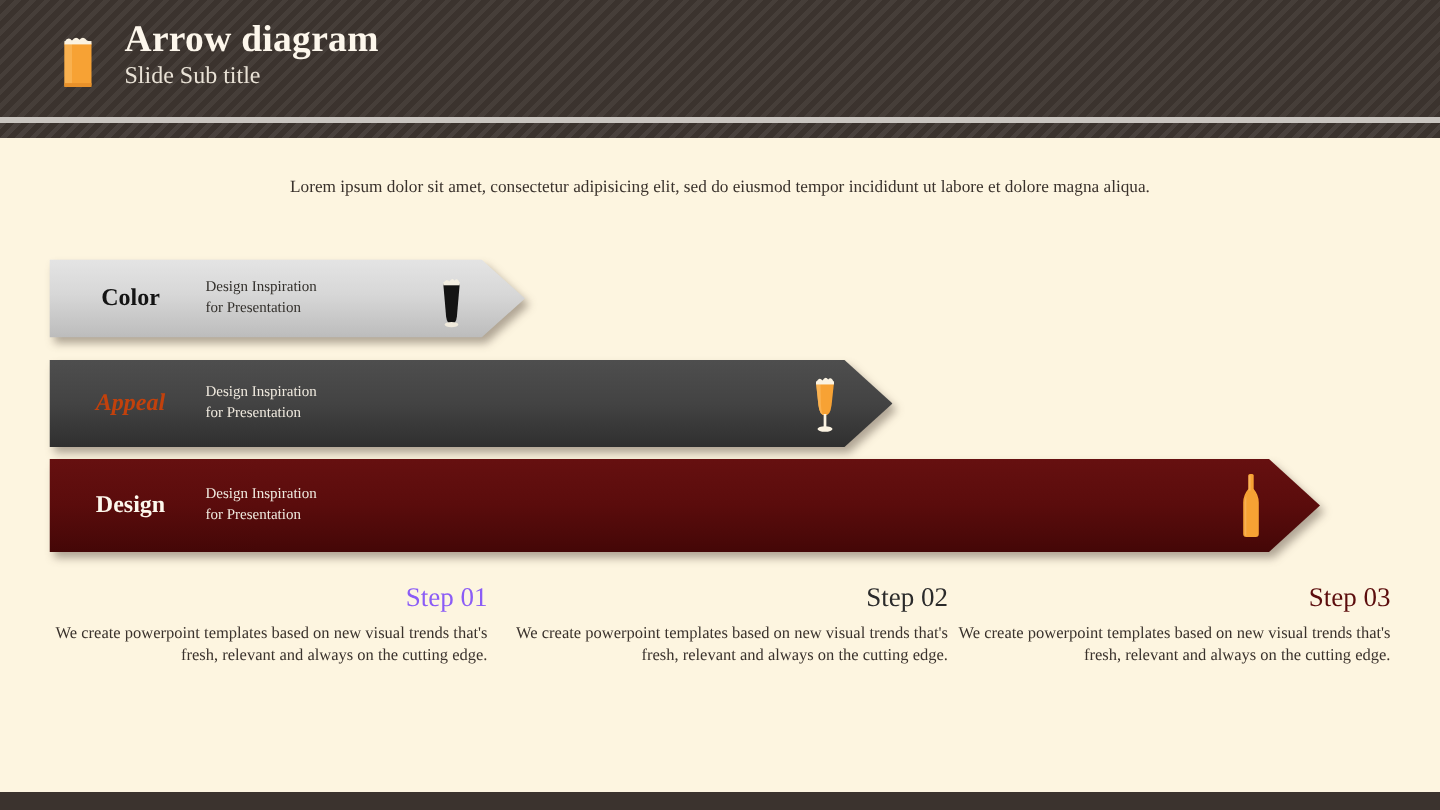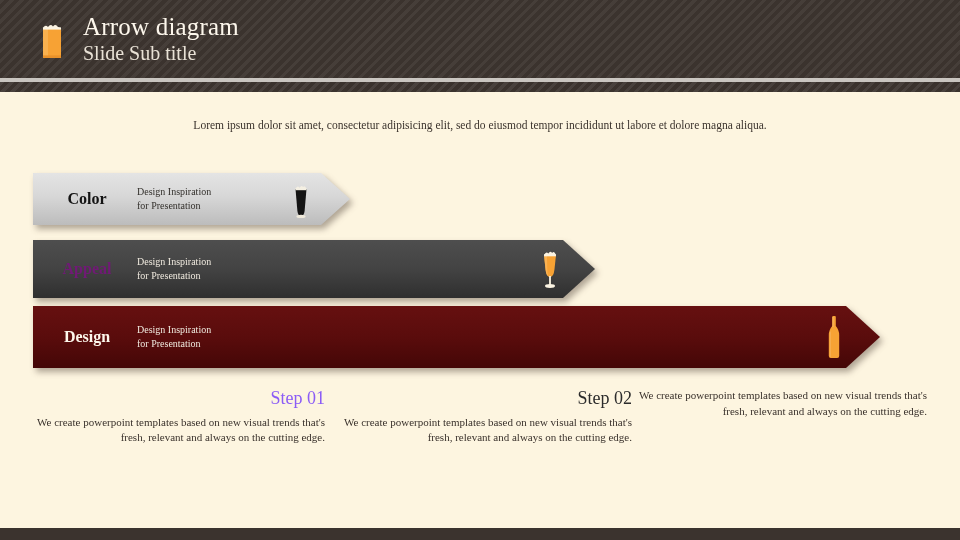--- a/index.html
+++ b/index.html
@@ -33,25 +33,25 @@
         rgba(255,255,255,0.07) 0px,
         rgba(255,255,255,0.07) 3px,
         rgba(0,0,0,0) 3px,
         rgba(0,0,0,0) 7px);
   }
   .brand-icon{
     position:absolute;left:41px;top:21px;width:22px;height:38px;
   }
   .title-block{position:absolute;left:83px;top:14px;}
   .slide-title{
-    font-size:25px;font-weight:normal;color:#fdf7ec;
+    font-size:25px;font-weight:bold;color:#fdf7ec;
     line-height:1.05;letter-spacing:.2px;white-space:nowrap;
   }
   .slide-subtitle{
-    font-size:20px;color:#e9e2d6;line-height:1.15;margin-top:2px;
+    font-size:16px;color:#e9e2d6;line-height:1.15;margin-top:2px;
     white-space:nowrap;
   }
 
   
   .lead{
     position:absolute;left:0;top:119px;width:960px;
     text-align:center;font-size:11.5px;color:#3a322c;
   }
 
   
@@ -72,21 +72,21 @@
     margin-left:8px;font-size:10px;line-height:1.38;
   }
   .arrow-icon{position:absolute;}
 
   
   #row-color{left:33px;top:173px;width:317px;height:52px;}
   #row-color .arrow-label{color:#141414;}
   #row-color .arrow-desc{color:#33302c;}
   
   #row-appeal{left:33px;top:240px;width:562px;height:58px;}
-  #row-appeal .arrow-label{color:#701a75;}
+  #row-appeal .arrow-label{color:#c2410c;font-style:italic;}
   #row-appeal .arrow-desc{color:#efe9de;}
   
   #row-design{left:33px;top:306px;width:847px;height:62px;font-family:Liberation Serif, serif;}
   #row-design .arrow-label{color:#fdf7ec;}
   #row-design .arrow-desc{color:#efe9de;}
 
   
   .steps{position:absolute;left:0;top:388px;width:960px;
          display:flex;}
   .step-col{width:295px;text-align:right;}
@@ -216,19 +216,20 @@
   <div class="steps">
     <div class="step-col c1">
       <div class="step-title" style="color: #8b5cf6;">Step 01</div>
       <div class="step-body">We create powerpoint templates based on new visual trends that's fresh, relevant and always on the cutting edge.</div>
     </div>
     <div class="step-col c2">
       <div class="step-title" style="color: rgb(43, 43, 43);">Step 02</div>
       <div class="step-body">We create powerpoint templates based on new visual trends that's fresh, relevant and always on the cutting edge.</div>
     </div>
     <div class="step-col c3">
+      <div class="step-title" style="color: rgb(92, 13, 13);">Step 03</div>
       <div class="step-body">We create powerpoint templates based on new visual trends that's fresh, relevant and always on the cutting edge.</div>
     </div>
   </div>
 
   <div class="footer-bar"></div>
 
 </div>
 
 </body></html>

